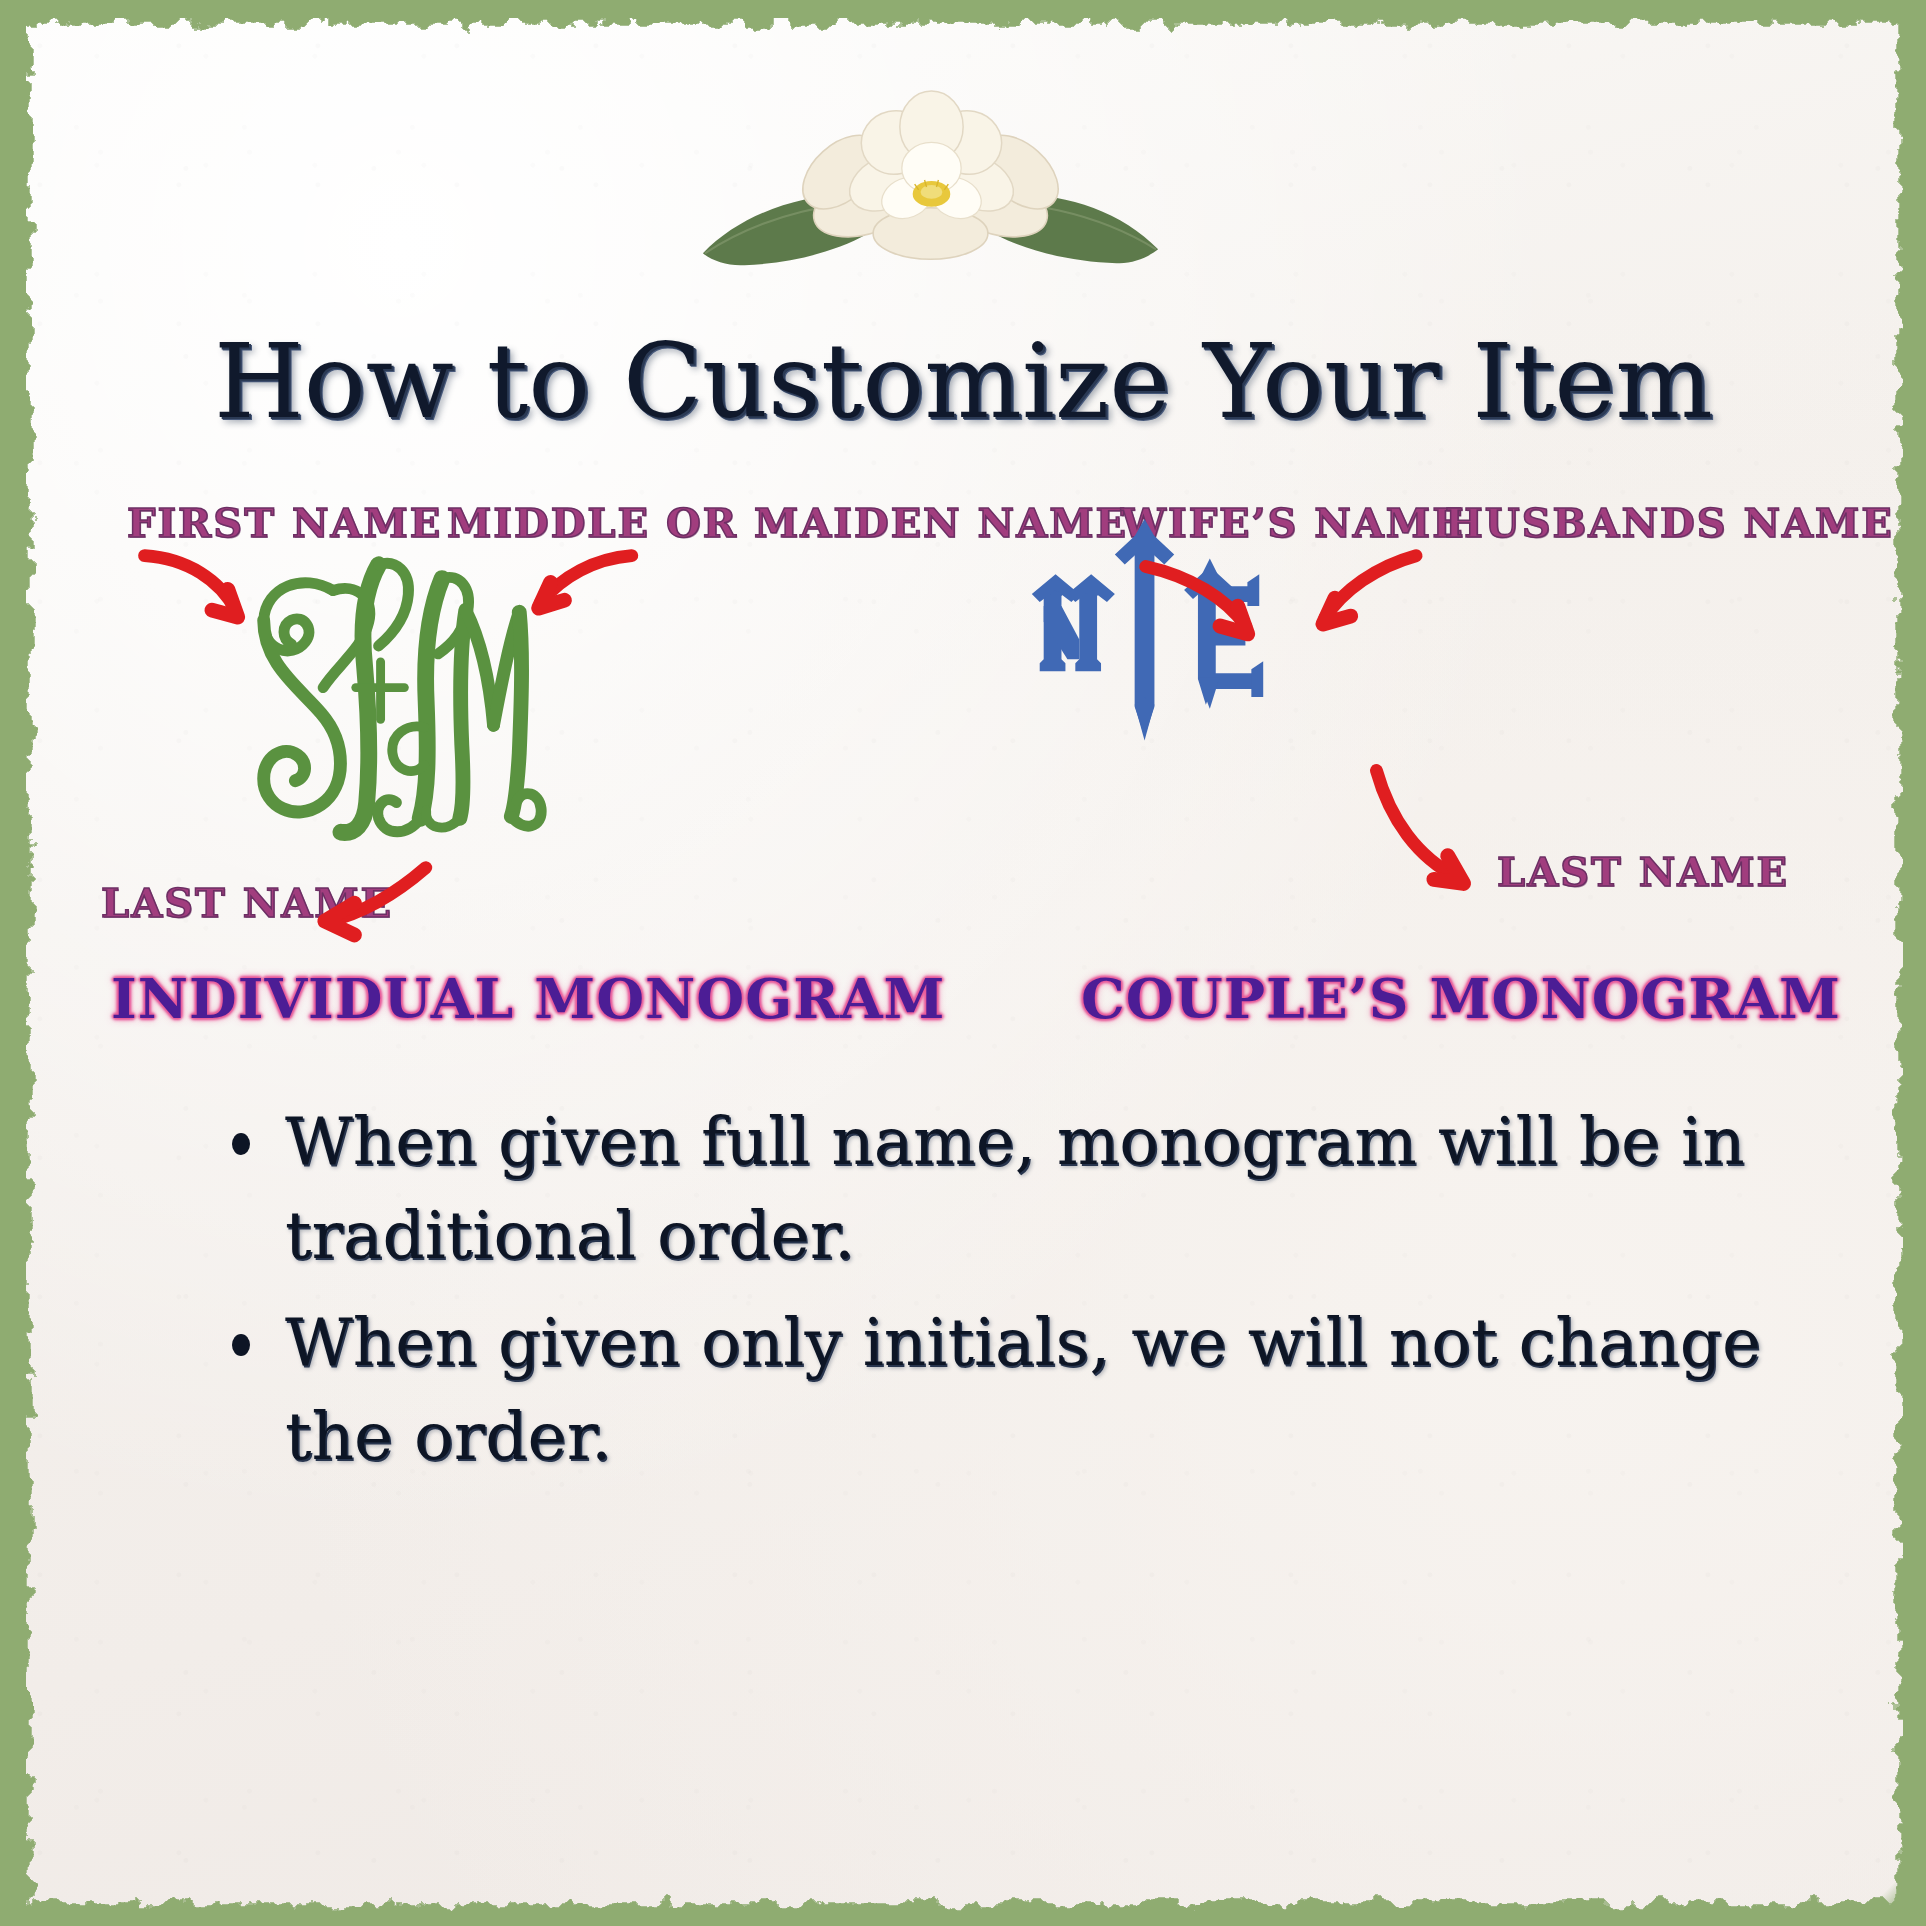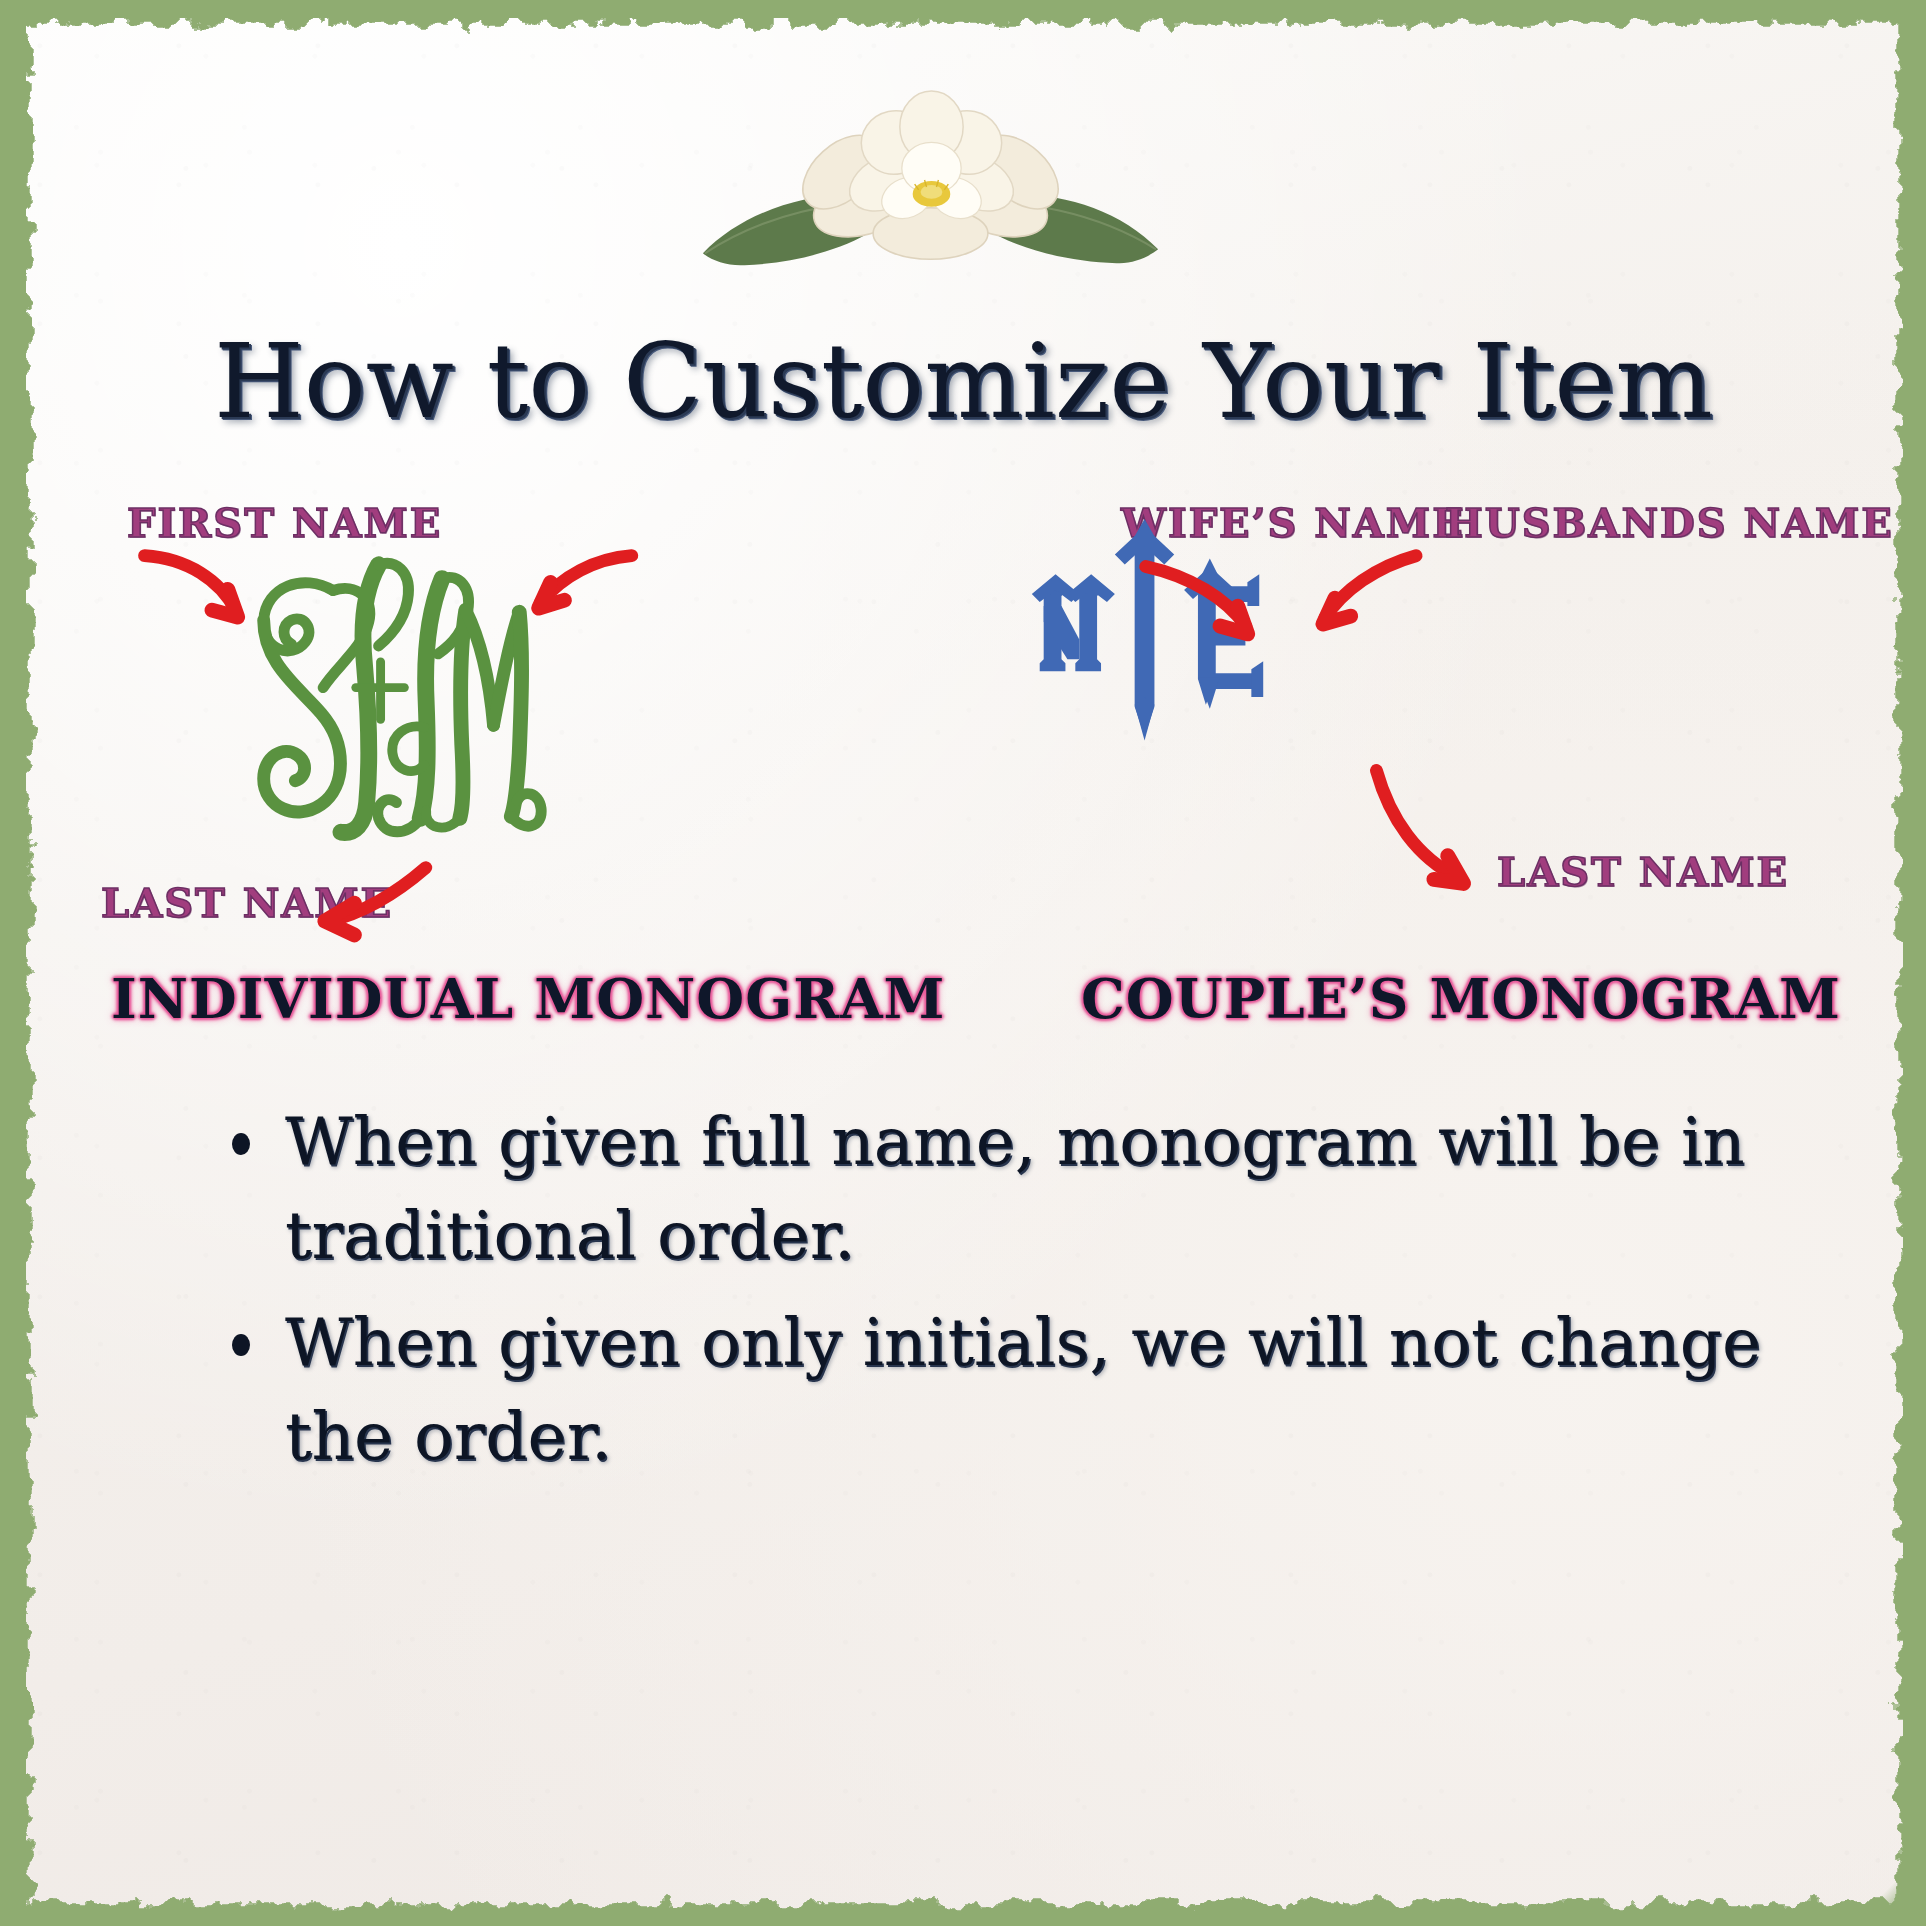--- a/index.html
+++ b/index.html
@@ -73,21 +73,21 @@
     white-space:nowrap;
   }
 
   
   .section-heading{
     position:absolute;
     font-family:"DejaVu Serif", serif;
     font-weight:700;
     font-size:55px;
     letter-spacing:1px;
-    color:#0f172a;
+    color:#4c1d95;
     text-shadow:
       0 0 2px #e85a9a,
       2px 0 3px #e85a9a,
       -2px 0 3px #e85a9a,
       0 2px 3px #e85a9a,
       0 -2px 3px #e85a9a,
       0 0 9px rgba(232,90,154,.85);
     white-space:nowrap;
   }
 
@@ -179,20 +179,21 @@
       <line x1="228" y1="104" x2="224" y2="98"></line>
       <line x1="236" y1="101" x2="234" y2="94"></line>
       <line x1="246" y1="101" x2="248" y2="94"></line>
       <line x1="254" y1="104" x2="258" y2="98"></line>
     </g>
   </svg>
 
   <div id="page-title">How to Customize Your Item</div>
 
   <div class="caption" style="left:127px; top:483px;text-align:center;">FIRST NAME</div>
+  <div class="caption" style="left:447px; top:483px;">MIDDLE OR MAIDEN NAME</div>
   <div class="caption" style="left:101px; top:863px;">LAST NAME</div>
 
   <div class="caption" style="left:1121px; top:483px;">WIFE’S NAME</div>
   <div class="caption" style="left:1445px; top:483px;">HUSBANDS NAME</div>
   <div class="caption" style="left:1497px; top:832px;">LAST NAME</div>
 
   <svg id="monogram-individual" viewBox="0 0 320 320">
     <g fill="none" stroke="#5a9240" stroke-linecap="round" stroke-linejoin="round">
 
       <path d="M104,52 C74,34 36,48 34,82 C32,112 62,122 76,104 C86,91 74,76 62,82

